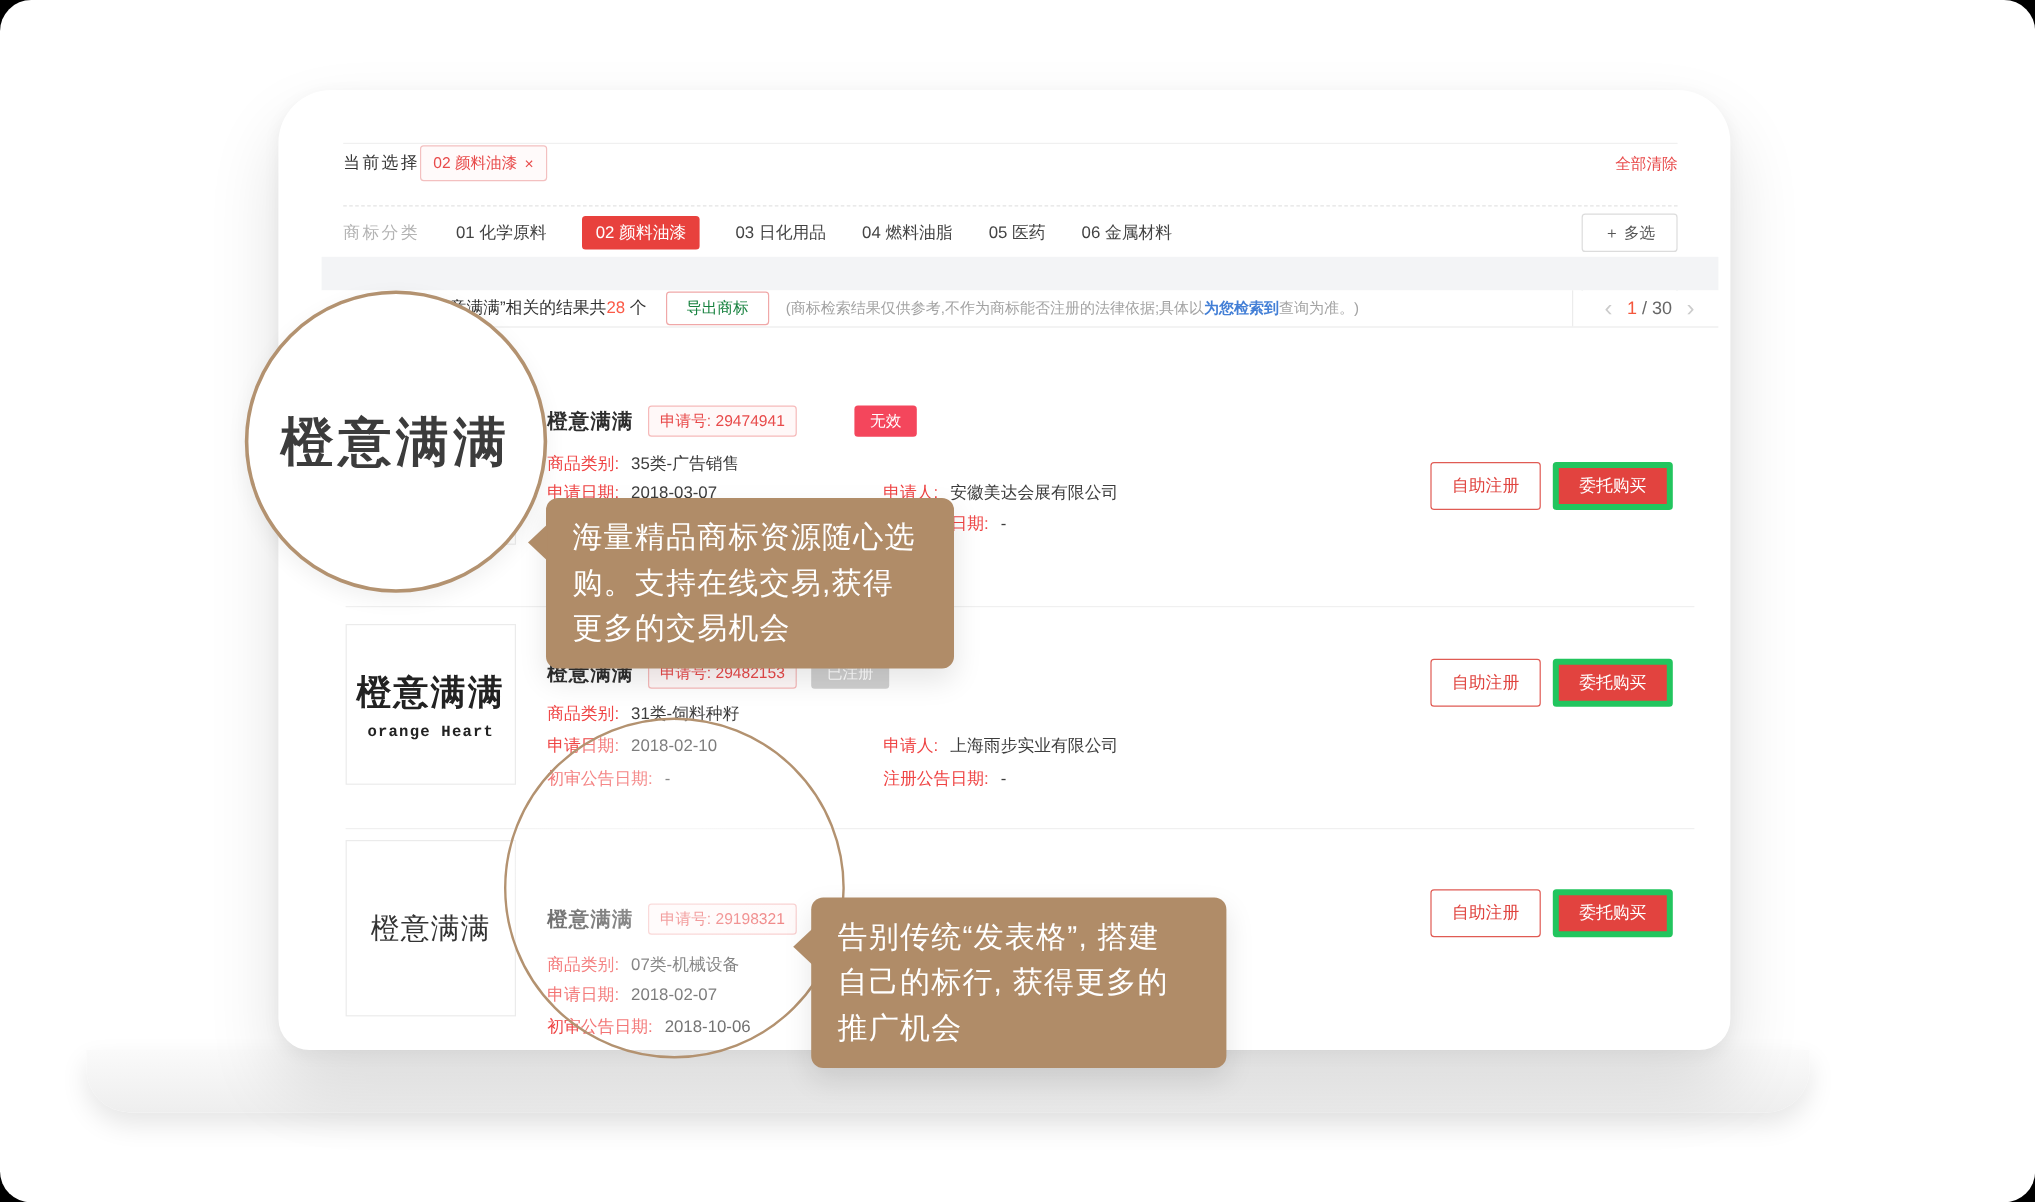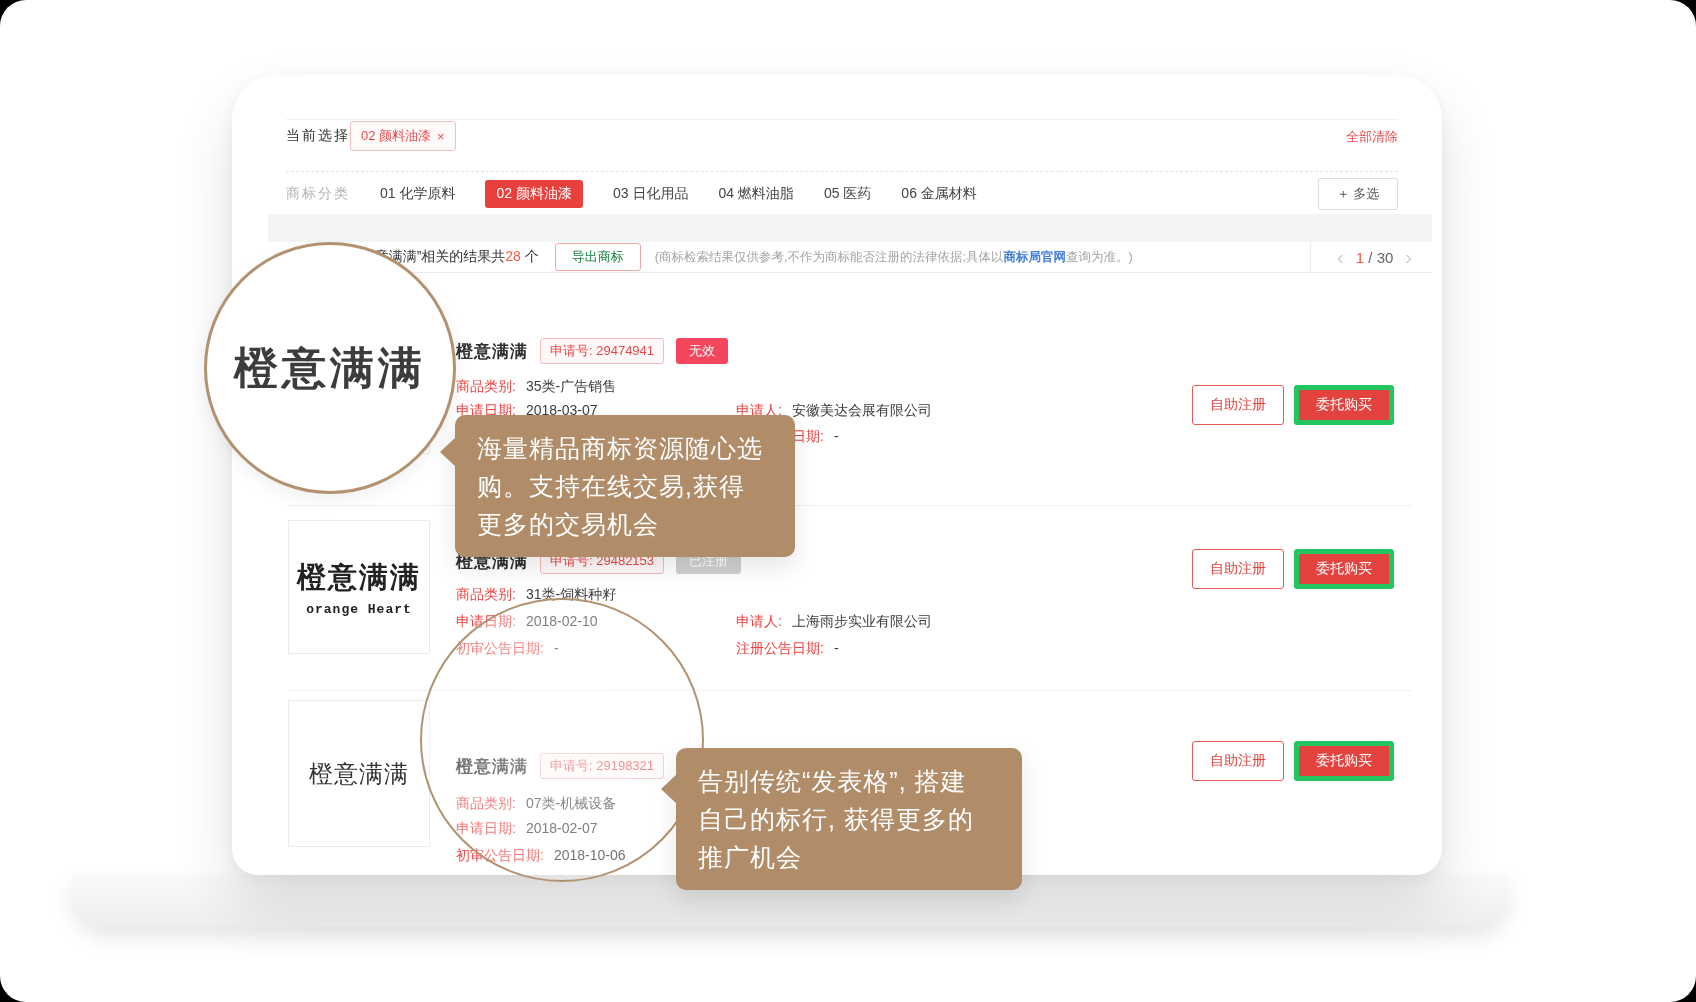--- a/index.html
+++ b/index.html
@@ -48,21 +48,21 @@
   .thumb{position:absolute;left:20px;width:140px;border:1px solid #ebebeb;background:#fff;
     display:flex;flex-direction:column;align-items:center;justify-content:center;gap:4px;cursor:pointer;}
   .thumb .t-plain{font-size:24px;color:#333;letter-spacing:1px;}
   .thumb .t-cal{font-family:"DejaVu Serif","Liberation Serif",serif;font-weight:700;font-size:29px;color:#222;letter-spacing:2px;}
   .thumb .t-sub{font-family:"Liberation Mono","DejaVu Sans Mono",monospace;font-weight:700;font-size:13px;color:#222;letter-spacing:1px;}
   .title-line{position:absolute;left:188px;display:flex;align-items:center;gap:12px;height:26px;}
   .tm-name{font-size:17px;font-weight:700;color:#2e2e2e;letter-spacing:1px;}
   .app-tag{border:1px solid #f6baba;background:#fff8f8;color:#e84a4a;font-size:13px;padding:3px 9px;border-radius:3px;white-space:nowrap;}
   .badge{font-size:13px;color:#fff;padding:4px 13px;border-radius:3px;white-space:nowrap;}
   .badge:empty{display:none;}
-  .badge-red{background:#f4465c;}
+  .badge-red{background:#f4465c;margin-left:36px;}
   .badge-gray{background:#d0d0d0;}
   .fline{position:absolute;left:188px;height:20px;font-size:14px;white-space:nowrap;}
   .pair{display:inline-block;width:280px;}
   .fl{color:#ef4444;margin-right:10px;margin-top:16px;}
   .fv{color:#3d3d3d;}
   .fl:empty,.fv:empty{display:none;}
   .row-actions{position:absolute;left:924px;display:flex;gap:10px;}
   .btn-outline{border:1px solid #e05b54;background:#fff;color:#e0443f;font-size:14px;padding:6px 17px;border-radius:3px;cursor:pointer;font-family:inherit;}
   .btn-solid{border:5px solid #22c55e;background:#e2433f;color:#fff;font-size:14px;padding:6px 17px;border-radius:3px;cursor:pointer;font-family:inherit;}
 
@@ -116,21 +116,21 @@
       <button class="ghost-btn">＋ 多选</button>
       <button class="ghost-btn">全部清除</button>
     </div>
 
     <div class="gray-band"></div>
 
     <div class="results-card">
       <div class="res-header">
         <span class="lead"><span>为您检索到“橙意满满”相关的结果共</span><span class="res-count">28</span><span> 个</span></span>
         <button class="export-btn">导出商标</button>
-        <span class="disclaimer"><span>(商标检索结果仅供参考,不作为商标能否注册的法律依据;具体以</span><span class="lnk">商标局官网</span><span>查询为准。)</span></span>
+        <span class="disclaimer"><span>(商标检索结果仅供参考,不作为商标能否注册的法律依据;具体以</span><span class="lnk">为您检索到</span><span>查询为准。)</span></span>
         <div class="pager">
           <span class="pg-arrow">‹</span>
           <span><span class="pg-cur">1</span> <span>/</span> <span>30</span></span>
           <span class="pg-arrow">›</span>
         </div>
       </div>
 
       <div>
         <div class="thumb" style="top:50px;height:160px;">
           <span class="t-plain">橙意满满</span>

